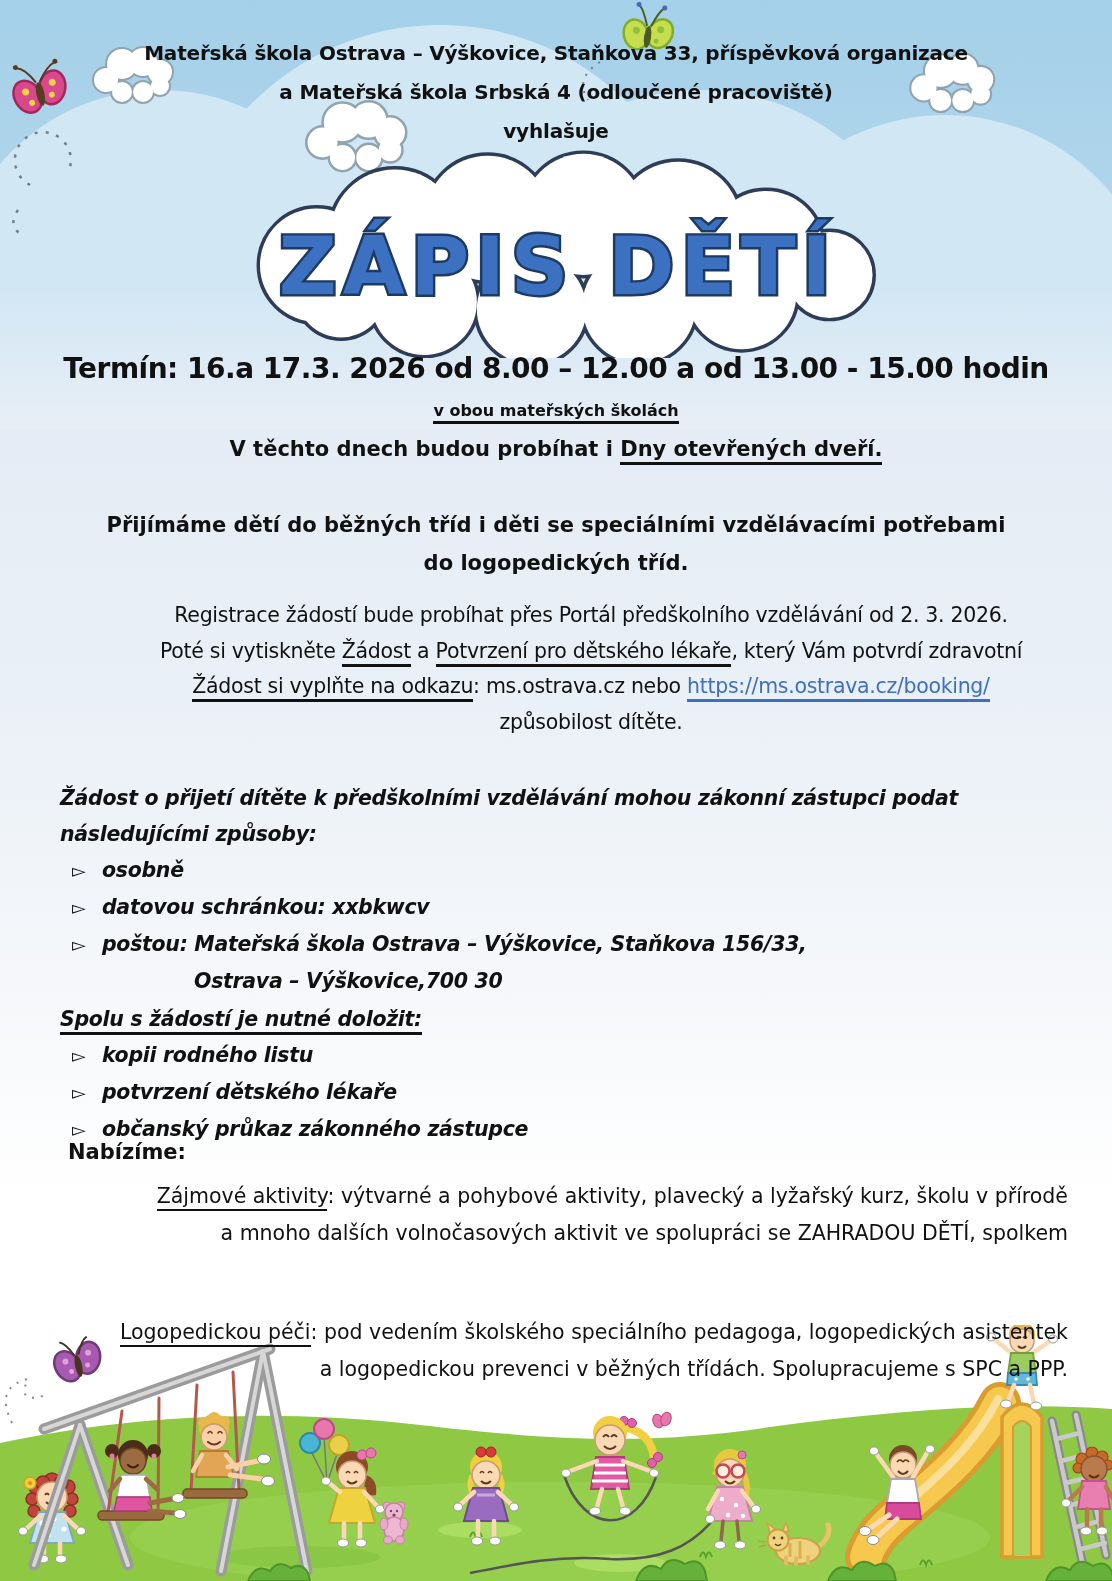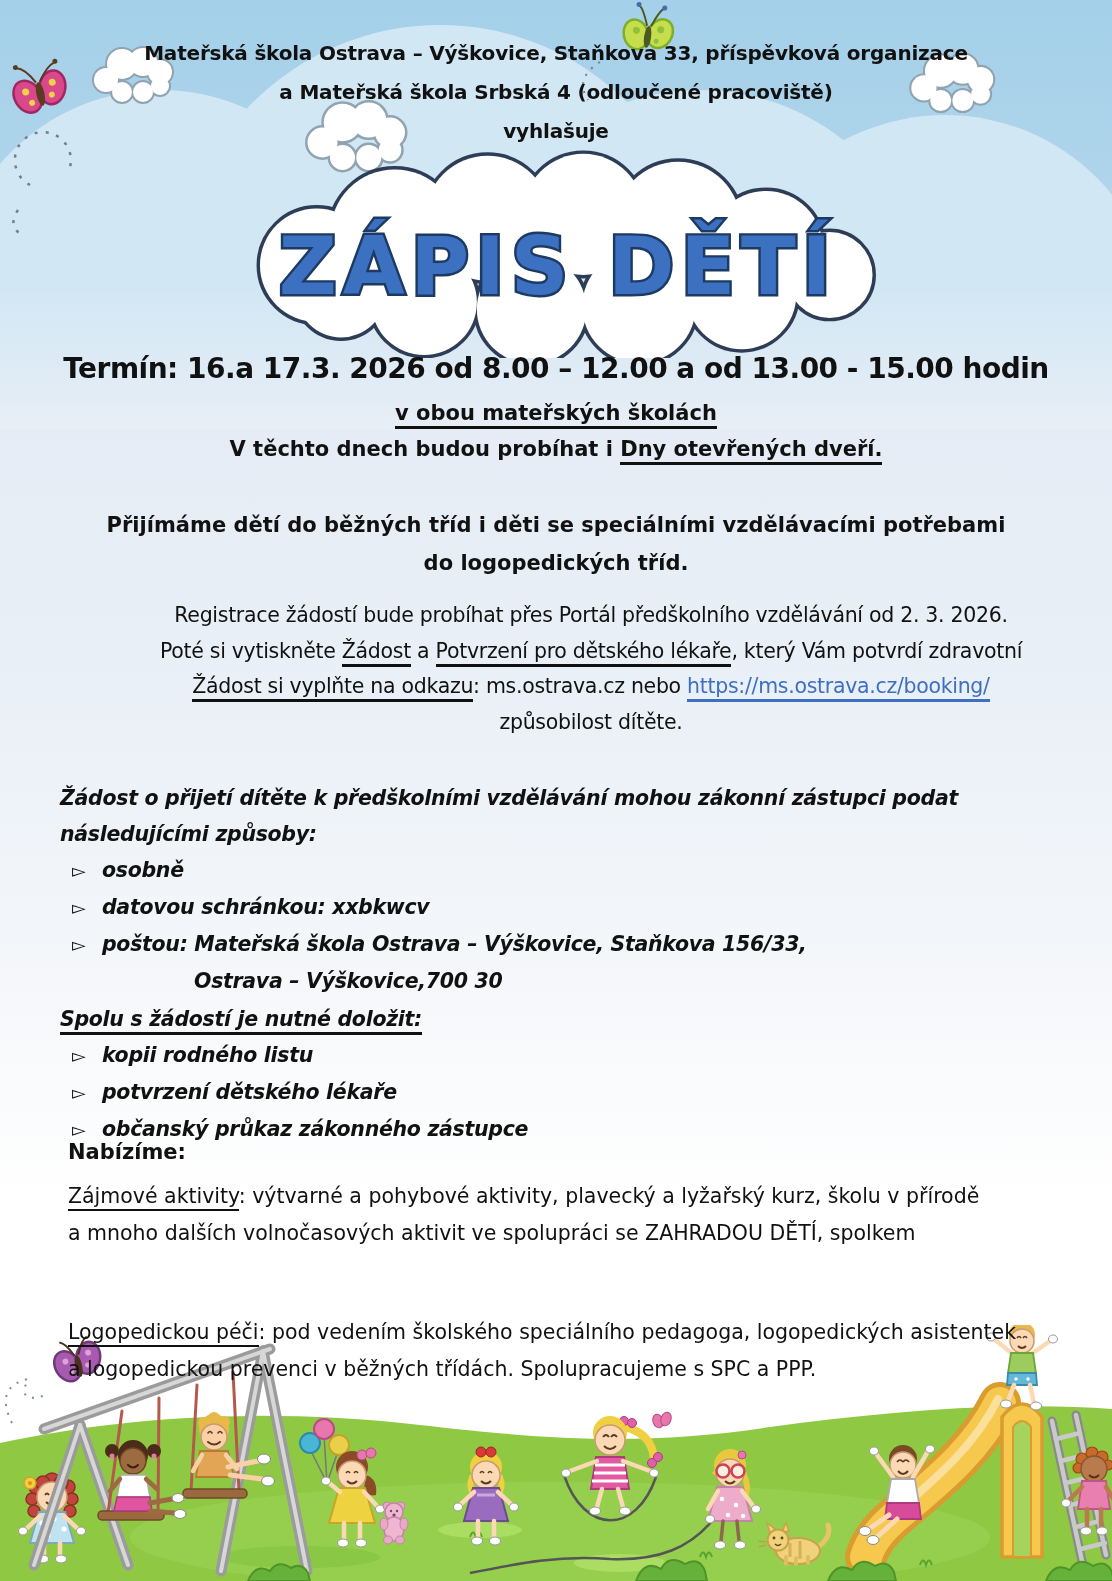--- a/index.html
+++ b/index.html
@@ -8,32 +8,32 @@
     font-family:"DejaVu Sans",sans-serif;color:#111;
     background:linear-gradient(180deg,#e8eef6 0%,#e5ecf5 27%,#eaf0f7 44%,#f5f7fa 62%,#ffffff 76%,#ffffff 100%);
   }
   .abs{position:absolute;}
   .center{left:0;width:100%;text-align:center;}
   .u{border-bottom:3px solid #111;padding-bottom:1px;}
   .sky{position:absolute;top:0;left:0;width:1112px;height:430px;}
   .header{top:34px;line-height:39px;font-size:20px;font-weight:700;letter-spacing:-0.2px;z-index:3;}
   .title-cloud{top:146px;left:178px;width:756px;height:212px;z-index:2;}
   .termin{top:352px;font-size:28px;font-weight:700;letter-spacing:-0.5px;z-index:3;}
-  .sub1{top:401px;font-size:21px;font-weight:700;z-index:3;}
+  .sub1{top:401px;font-size:16px;font-weight:700;z-index:3;}
   .sub2{top:437px;font-size:21px;font-weight:700;z-index:3;}
   .para1{top:506px;font-size:21px;font-weight:700;line-height:38px;z-index:3;}
   .para2{top:598px;font-size:20.5px;font-weight:400;line-height:35.5px;z-index:3;letter-spacing:-0.3px;padding-left:35px;}
   .link{color:#3f6fc1;text-decoration:none;border-bottom:3px solid #3f6fc1;padding-bottom:1px;cursor:pointer;}
   .left-block{top:780px;left:60px;width:1000px;font-size:20.5px;font-weight:700;line-height:36px;z-index:3;letter-spacing:-0.3px;text-align:left;font-style:italic;}
   .bullet{display:flex;align-items:baseline;margin-top:0px;}
   .bullet .marker{width:30px;padding-left:12px;font-size:18px;flex:0 0 auto;}
   .cont{padding-left:134px;}
   .docs-h{margin-top:2px;}
   .offer-h{top:1140px;left:68px;font-size:21px;font-weight:700;z-index:3;}
-  .offer-p{left:68px;width:1000px;font-size:20.5px;font-weight:400;line-height:37px;z-index:3;text-align:left;}
+  .offer-p{left:68px;width:1000px;font-size:20.5px;font-weight:400;line-height:37px;z-index:3;text-align:right;}
   .offer-act{top:1178px;}
   .offer-logo{top:1270px;margin-top:44px;}
   .offer-p .u{border-bottom-width:2.5px;}
   .scene{position:absolute;top:1325px;left:0;width:1112px;height:256px;z-index:1;}
   svg text.cloud-title{
     font-family:"DejaVu Sans",sans-serif;font-weight:700;font-size:82px;letter-spacing:6px;
     fill:#3c70c0;stroke:#1d3a63;stroke-width:5px;paint-order:stroke fill;
   }
 </style>
 </head>

